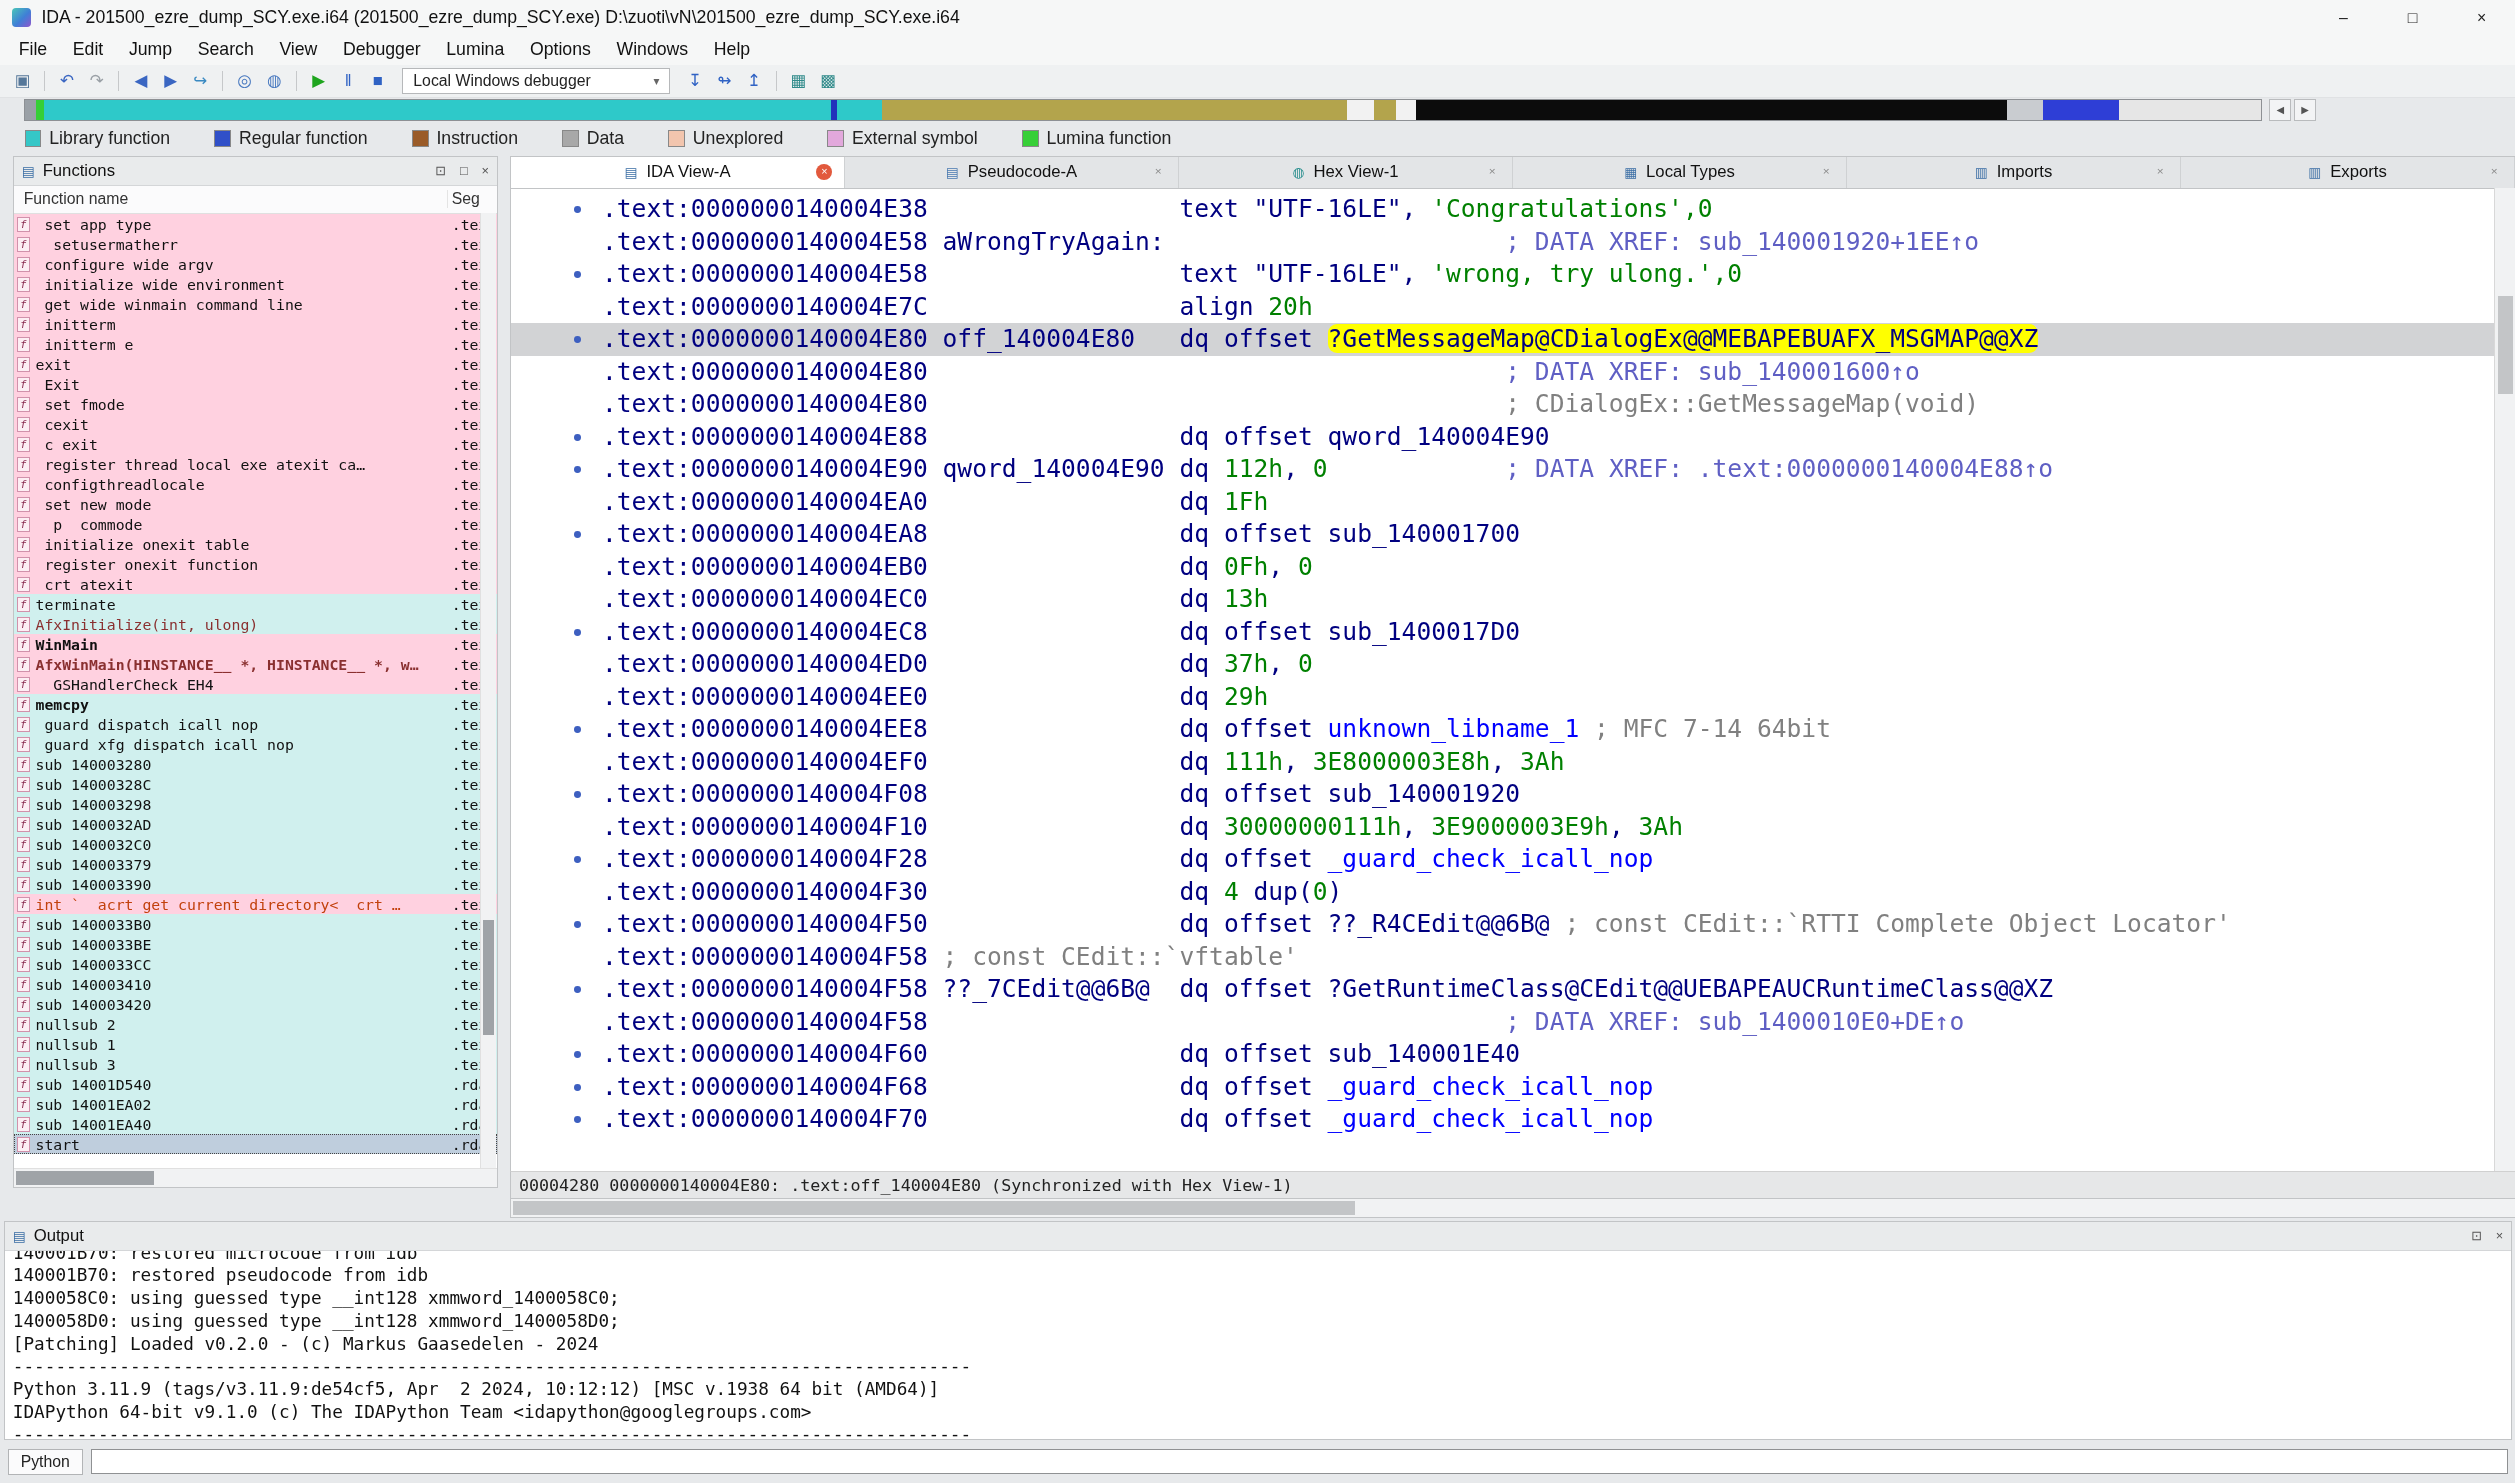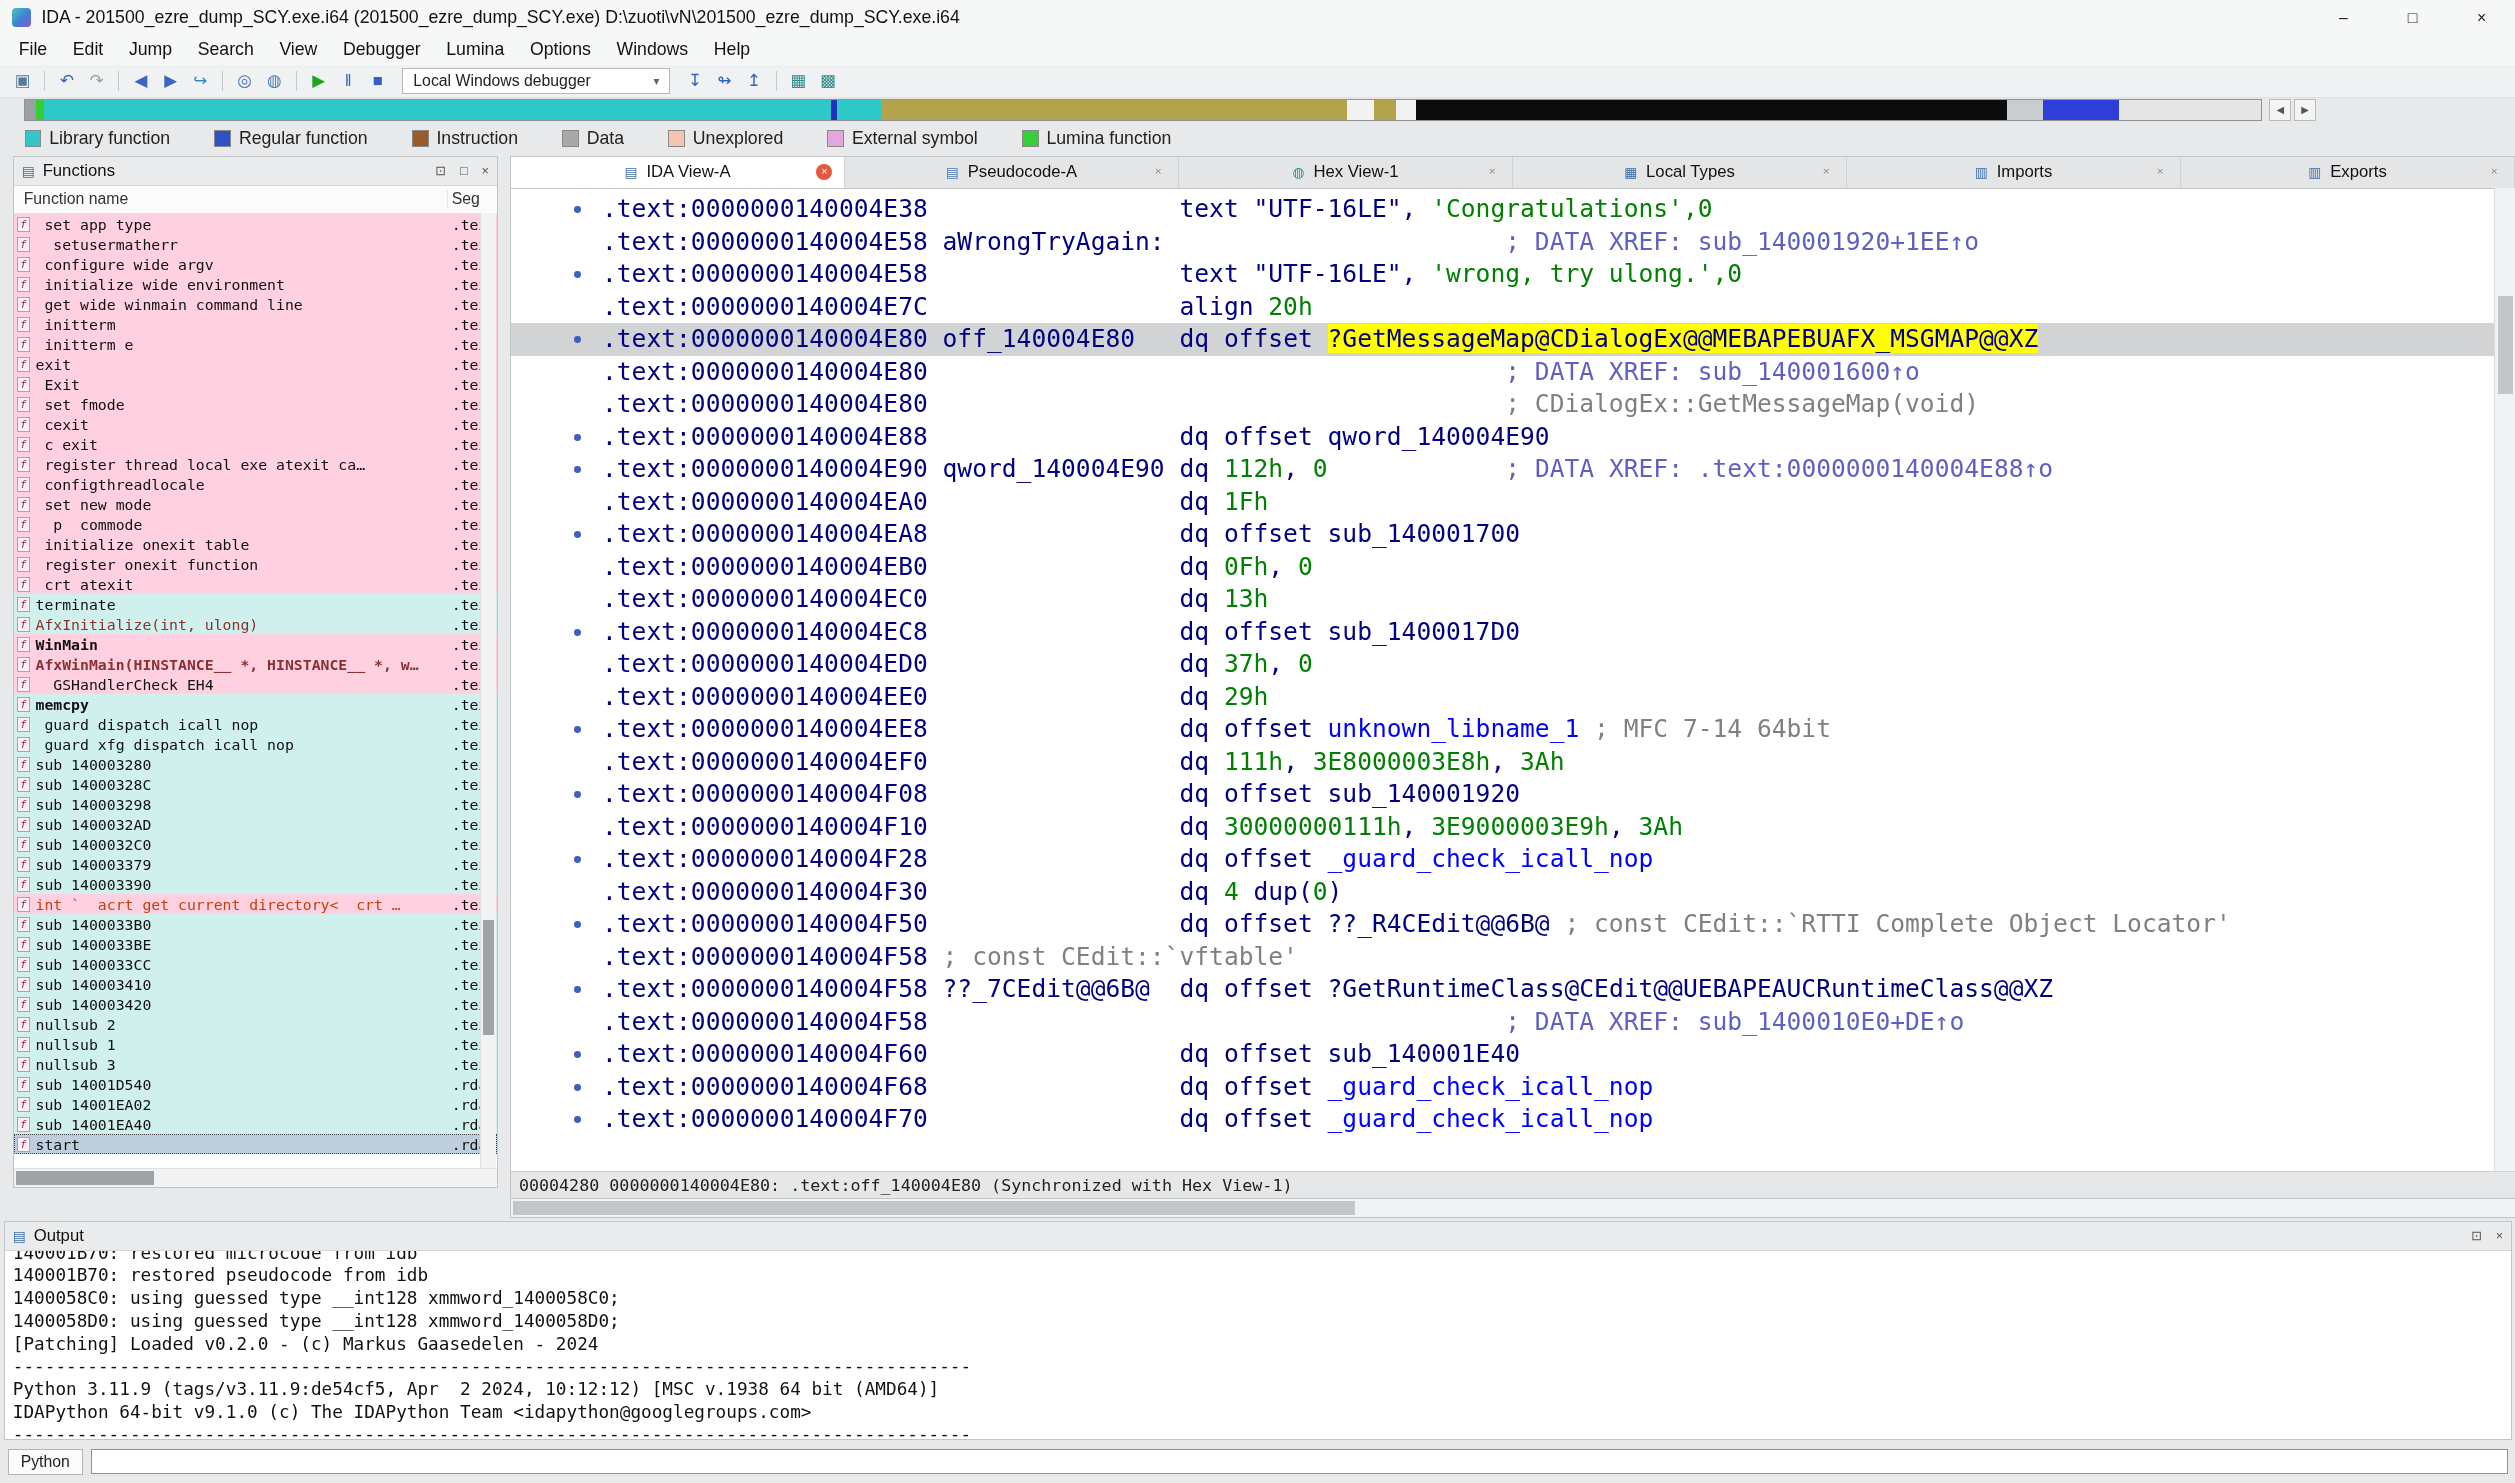--- a/index.html
+++ b/index.html
@@ -65,21 +65,21 @@
   .tab-close.hot{background:#e2593d;color:#fff;border-radius:50%;font-size:10.8px;}
   .disasm{flex:1;background:#fff;border:1px solid #c2c4c6;border-bottom:0;box-sizing:border-box;overflow:hidden;font-family:"DejaVu Sans Mono",monospace;font-size:24.6px;line-height:32.5px;color:var(--addr,#000080);}
   .dlisting{padding-top:4.9px;}
   .dline{white-space:pre;height:32.5px;padding-left:91px;position:relative;}
   .dline.cur{background:#d2d3d5;}
   .dline.dot::before{content:"";position:absolute;left:63px;top:12.8px;width:6.9px;height:6.9px;border-radius:50%;background:#3d5fc0;}
   .c-num{color:var(--num,#008000);}
   .c-cmt{color:var(--cmt,#808080);}
   .c-xref{color:var(--xref,#5f5fc4);}
   .c-lib{color:var(--lib,#0000ff);}
-  .c-hl{background:var(--hl,#ffff00);color:var(--addr,#000080);}
+  .c-hl{background:var(--hl,#ffff00);color:var(--addr,#000080);border-radius:9px;}
   .dstatus{height:27.6px;flex:none;background:#e6e7e8;border:1px solid #c2c4c6;border-top:1px solid #d0d0d0;border-bottom:0;box-sizing:border-box;display:flex;align-items:center;font-family:"DejaVu Sans Mono",monospace;font-size:16.7px;color:#222;padding-left:7.9px;}
   .dhscroll{height:19.7px;flex:none;background:#f1f2f3;border:1px solid #c2c4c6;box-sizing:border-box;position:relative;}
   .dhscroll .thumb{position:absolute;top:2px;bottom:2px;left:2px;width:42%;background:#c3c5c7;}
   .vscroll{position:absolute;right:0;top:31.5px;bottom:47px;width:20.7px;background:#f1f2f3;border-left:1px solid #d8d8d8;}
   .vscroll .thumb{position:absolute;left:3px;right:3px;top:11%;height:10%;background:#c3c5c7;}
 
   
   .output-panel{position:absolute;left:3.9px;right:3.9px;top:1221px;height:219px;background:#fff;border:1px solid #c2c4c6;box-sizing:border-box;display:flex;flex-direction:column;}
   .output-log{flex:1;overflow:hidden;font-family:"DejaVu Sans Mono",monospace;font-size:17.7px;line-height:22.7px;padding-left:7.9px;color:#111;}
   .olog-line{white-space:pre;}

